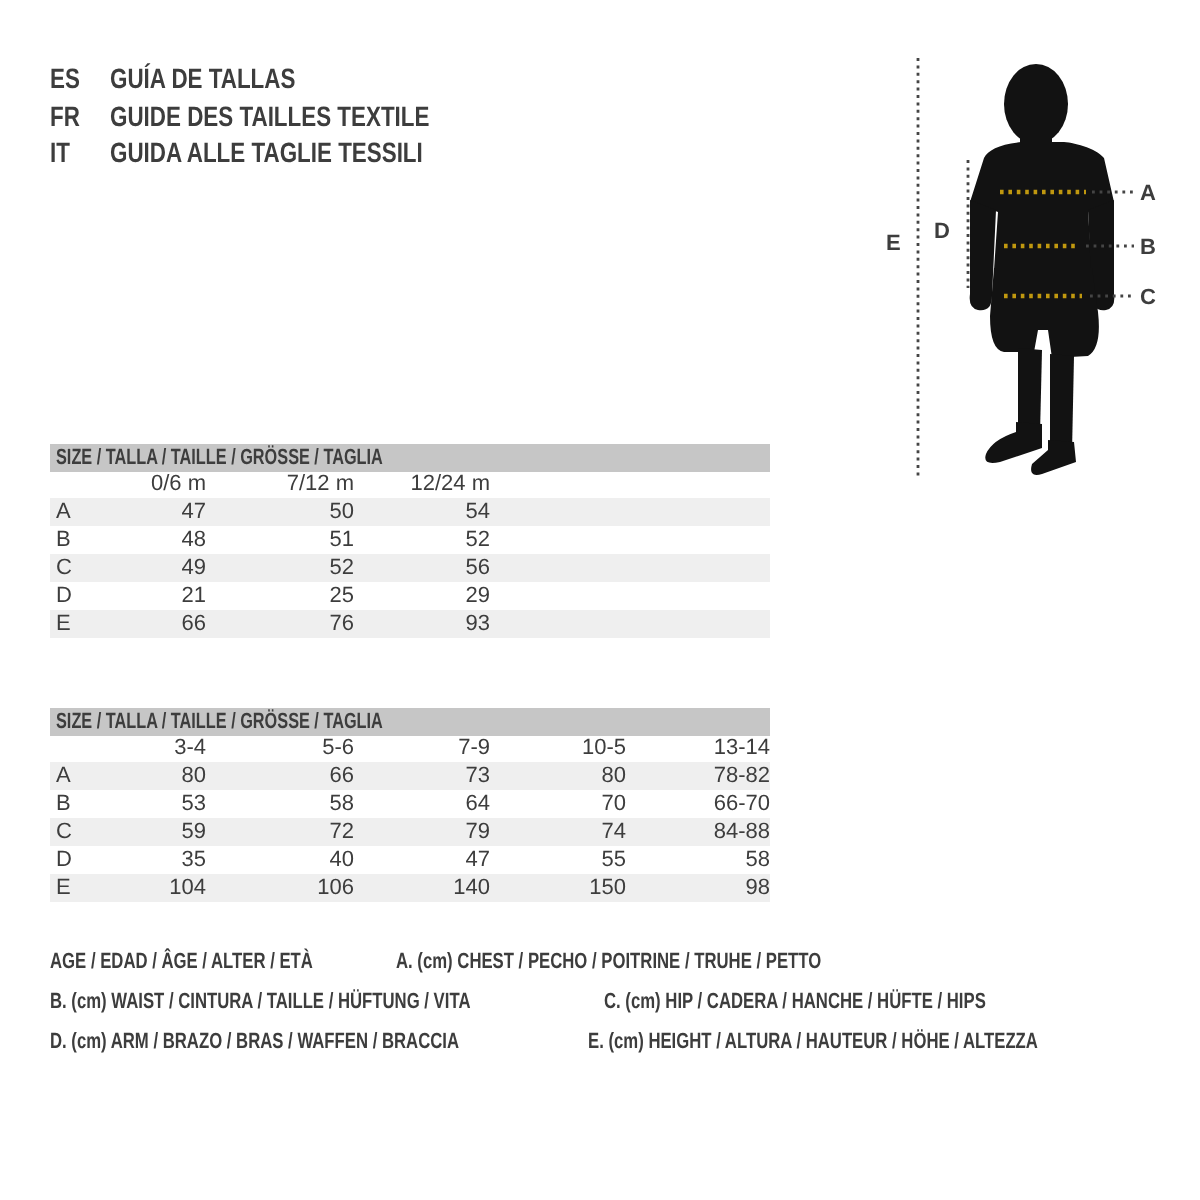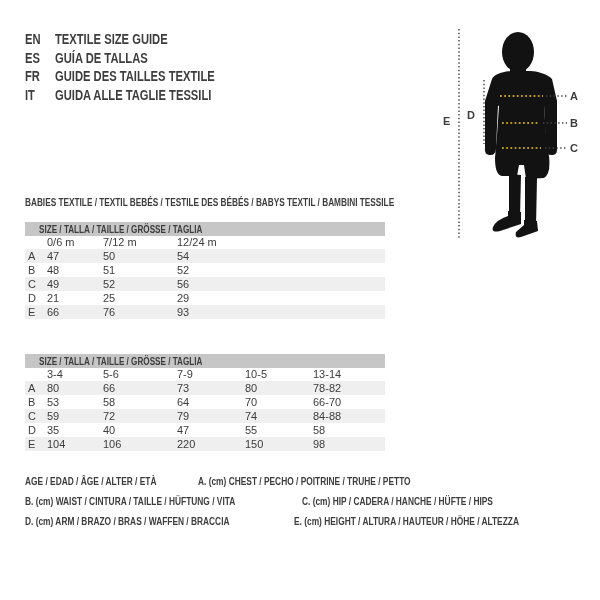--- a/index.html
+++ b/index.html
@@ -35,44 +35,40 @@
 
   
   .size-section { position:absolute; left:25px; width:375px; }
   .babies-sec { top:196px; height:130px; }
   .children-sec { top:335px; height:130px; }
   .sec-title { font-size:11px; font-weight:700; white-space:nowrap; }
   .babies-sec .table { top:26px; }
   .children-sec .table { top:19px; }
   .table { position:absolute; left:0; width:360px; }
   .thead {
-    height:14px; line-height:14px; padding-left:14px;
+    height:14px; line-height:14px; padding-left:3px;
     background:var(--header-bar,#c6c6c6);
     font-size:11px; font-weight:700; white-space:nowrap;
   }
   .trow { display:grid; grid-template-columns:22px 56px 74px 68px 68px 72px; height:14px; line-height:14px; font-size:11px; }
   .trow.cols { height:13px; line-height:13px; }
   .trow.alt { background:var(--stripe,#efefef); }
   .cell.lab { padding-left:3px; }
-  .cell.val { text-align:left; }
+  .cell.val { text-align:right; }
 
   
   .legend { position:absolute; left:25px; top:471px; }
   .legend-line { height:19px; line-height:19px; font-size:11px; font-weight:700; white-space:nowrap; }
 </style>
 </head>
 <body>
 
 <div class="page">
 
   <div class="lang-list">
-      <div class="lang-row">
-        <span class="lang-code"><span class="sx80">EN</span></span>
-        <span class="sx80">TEXTILE SIZE GUIDE</span>
-      </div>
       <div class="lang-row">
         <span class="lang-code"><span class="sx80">ES</span></span>
         <span class="sx80">GUÍA DE TALLAS</span>
       </div>
       <div class="lang-row">
         <span class="lang-code"><span class="sx80">FR</span></span>
         <span class="sx80">GUIDE DES TAILLES TEXTILE</span>
       </div>
       <div class="lang-row">
         <span class="lang-code"><span class="sx80">IT</span></span>
@@ -108,21 +104,20 @@
     <line class="gold-dots" x1="62" y1="97" x2="99" y2="97"></line>
     <line class="blk-dots" x1="103" y1="97" x2="127" y2="97"></line>
     <text x="130" y="101">B</text>
 
     <line class="gold-dots" x1="62" y1="122" x2="101" y2="122"></line>
     <line class="blk-dots" x1="105" y1="122" x2="127" y2="122"></line>
     <text x="130" y="126">C</text>
   </svg>
 
   <section class="size-section babies-sec">
-    <h2 class="sec-title"><span class="sx75">BABIES TEXTILE / TEXTIL BEBÉS / TESTILE DES BÉBÉS / BABYS TEXTIL / BAMBINI TESSILE</span></h2>
     <div class="table">
       <div class="thead"><span class="sx74">SIZE / TALLA / TAILLE / GRÖSSE / TAGLIA</span></div>
       <div class="tbody">
           <div class="trow cols">
             <div class="cell lab"></div>
             <div class="cell val">0/6 m</div>
             <div class="cell val">7/12 m</div>
             <div class="cell val">12/24 m</div>
             <div class="cell val"></div>
             <div class="cell val"></div>
@@ -212,21 +207,21 @@
             <div class="cell val">35</div>
             <div class="cell val">40</div>
             <div class="cell val">47</div>
             <div class="cell val">55</div>
             <div class="cell val">58</div>
           </div>
           <div class="trow data alt">
             <div class="cell lab">E</div>
             <div class="cell val">104</div>
             <div class="cell val">106</div>
-            <div class="cell val">220</div>
+            <div class="cell val">140</div>
             <div class="cell val">150</div>
             <div class="cell val">98</div>
           </div>
         </div>
     </div>
   </section>
 
   <div class="legend"><div class="legend-line sx76">AGE / EDAD / ÂGE / ALTER / ETÀ</div><div class="legend-line sx76">A. (cm) CHEST / PECHO / POITRINE / TRUHE / PETTO</div><div class="legend-line sx76">B. (cm) WAIST / CINTURA / TAILLE / HÜFTUNG / VITA</div><div class="legend-line sx76">C. (cm) HIP / CADERA / HANCHE / HÜFTE / HIPS</div><div class="legend-line sx76">D. (cm) ARM / BRAZO / BRAS / WAFFEN / BRACCIA</div><div class="legend-line sx76">E. (cm) HEIGHT / ALTURA / HAUTEUR / HÖHE / ALTEZZA</div></div>
 
 </div>

